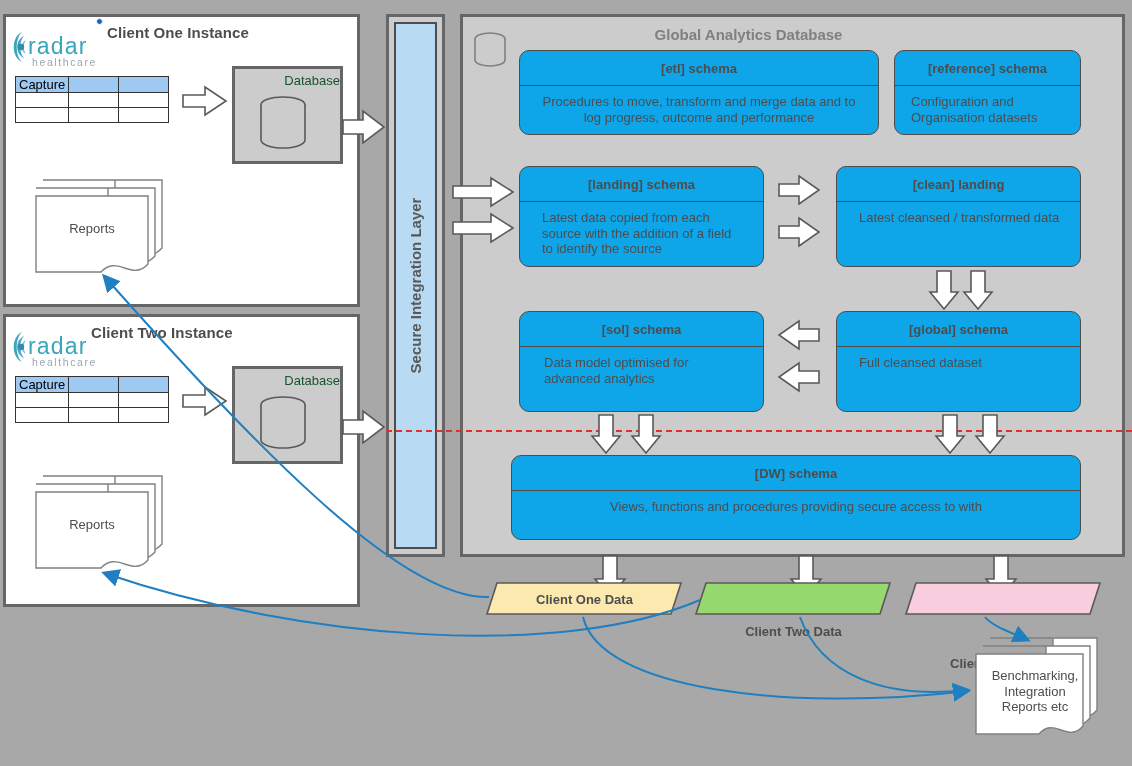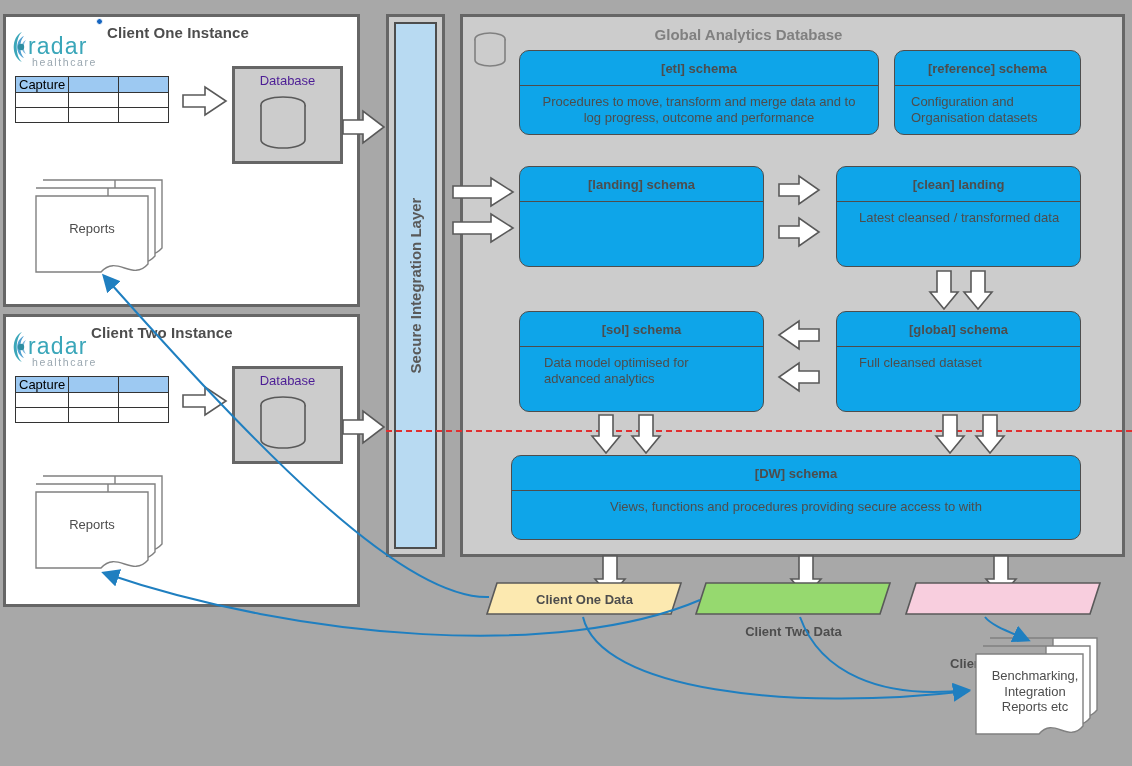--- a/index.html
+++ b/index.html
@@ -41,21 +41,21 @@
     background:#9dc9f2;font-size:13px;color:#000;
     padding:0 3px;text-align:left;font-weight:normal;
   }
 
   
   .db-box{
     background:#cccccc;border:3px solid #666666;
     box-sizing:border-box;
   }
   .db-label{
-    font-size:13px;color:#4c1d95;text-align:center;
+    font-size:13px;color:#14532d;text-align:right;
   }
 
   
   .schema{
     background:#0ea5e9;
     border:1.5px solid #4d4d4d;
     border-radius:10px;
     box-sizing:border-box;
     overflow:hidden;
   }
@@ -260,20 +260,21 @@
 
 <svg class="abs" style="left:453px;top:178px;" width="62" height="28">
   <polygon points="0,8 38,8 38,0 60,14 38,28 38,20 0,20" fill="#ffffff" stroke="#595959" stroke-width="1.6"></polygon>
 </svg>
 <svg class="abs" style="left:453px;top:214px;" width="62" height="28">
   <polygon points="0,8 38,8 38,0 60,14 38,28 38,20 0,20" fill="#ffffff" stroke="#595959" stroke-width="1.6"></polygon>
 </svg>
 
 <div class="schema abs" style="left:519px;top:166px;width:245px;height:101px;">
   <div class="schema-head">[landing] schema</div>
+  <div class="schema-body" style="padding-left:22px;padding-right:26px;">Latest data copied from each source with the addition of a field to identify the source</div>
 </div>
 
 <svg class="abs" style="left:779px;top:176px;" width="42" height="28">
   <polygon points="0,8 20,8 20,0 40,14 20,28 20,20 0,20" fill="#ffffff" stroke="#595959" stroke-width="1.6"></polygon>
 </svg>
 <svg class="abs" style="left:779px;top:218px;" width="42" height="28">
   <polygon points="0,8 20,8 20,0 40,14 20,28 20,20 0,20" fill="#ffffff" stroke="#595959" stroke-width="1.6"></polygon>
 </svg>
 
 <div class="schema abs" style="left:836px;top:166px;width:245px;height:101px;">

